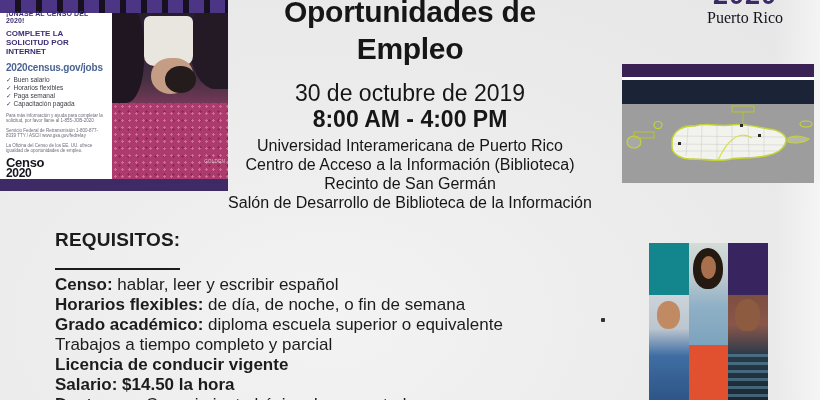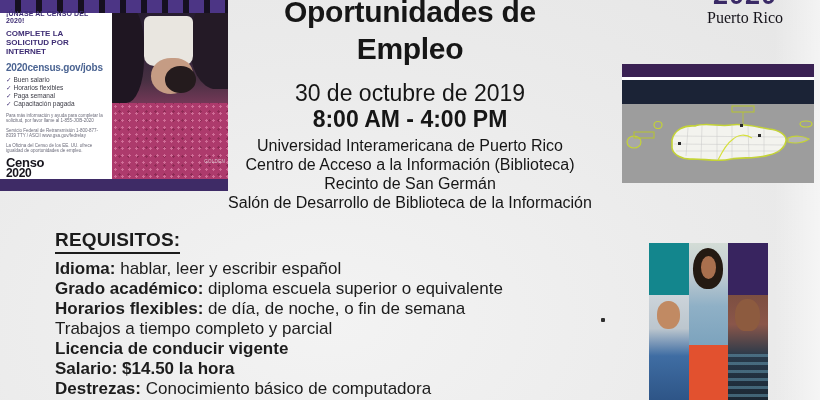--- a/index.html
+++ b/index.html
@@ -64,21 +64,21 @@
   
   .map-card { position:absolute; left:622px; top:64px; width:192px; height:119px; background:#fff; }
   .map-purple { height:13px; background:#3a2153; }
   .map-navy   { height:24px; background:#1b2336; margin-top:3px; }
   .map-gray   { height:79px; background:#9d9d9d; position:relative; }
   .map-gray svg { position:absolute; left:0; top:0; }
 
   
   .reqs { position:absolute; left:55px; top:229px; width:570px; color:#1c1c1c; }
   .req-head { display:inline-block; font-size:19px; font-weight:bold; letter-spacing:.2px;
-    border-bottom:2.5px solid #1c1c1c; padding-bottom:1px; margin-bottom:5px; }
+    border-bottom:2.5px solid #1c1c1c; padding-bottom:17px; margin-bottom:5px; }
   .req-line { font-size:17px; line-height:20px; white-space:nowrap; }
   .req-line b { font-weight:bold; }
 
   
   .collage { position:absolute; left:649px; top:243px; width:119px; height:157px;
     display:grid; grid-template-columns:39.6px 39.6px 39.8px; grid-template-rows:52px 50px 55px; }
   .c-teal   { grid-column:1; grid-row:1; background:#13868d; }
   .c-purple { grid-column:3; grid-row:1; background:#38245f; }
   .c-orange { grid-column:2; grid-row:3; background:#e2512f; }
   .c-photo  { position:relative; overflow:hidden; }
@@ -195,23 +195,23 @@
         <rect x="12" y="28" width="20" height="6" fill="none" stroke="#b8c52e" stroke-width="1"></rect>
         <rect x="118" y="20" width="3" height="3" fill="#2a2a2a"></rect>
         <rect x="56" y="38" width="3" height="3" fill="#2a2a2a"></rect>
         <rect x="136" y="30" width="3" height="3" fill="#2a2a2a"></rect>
       </svg>
     </div>
   </div>
 
   <div class="reqs">
     <div><span class="req-head">REQUISITOS:</span></div>
-    <div class="req-line"><b>Idioma:</b><span> hablar, leer y escribir español</span></div>
+    <div class="req-line"><b>Censo:</b><span> hablar, leer y escribir español</span></div>
+    <div class="req-line"><b>Horarios flexibles:</b><span> de día, de noche, o fin de semana</span></div>
     <div class="req-line"><b>Grado académico:</b><span> diploma escuela superior o equivalente</span></div>
-    <div class="req-line"><b>Horarios flexibles:</b><span> de día, de noche, o fin de semana</span></div>
     <div class="req-line"><b></b><span>Trabajos a tiempo completo y parcial</span></div>
     <div class="req-line"><b>Licencia de conducir vigente</b><span></span></div>
     <div class="req-line"><b>Salario: $14.50 la hora</b><span></span></div>
     <div class="req-line"><b>Destrezas:</b><span> Conocimiento básico de computadora</span></div>
   </div>
 
   <div class="collage">
     <div class="c-teal"></div>
     <div class="c-photo c-woman"></div>
     <div class="c-purple"></div>

